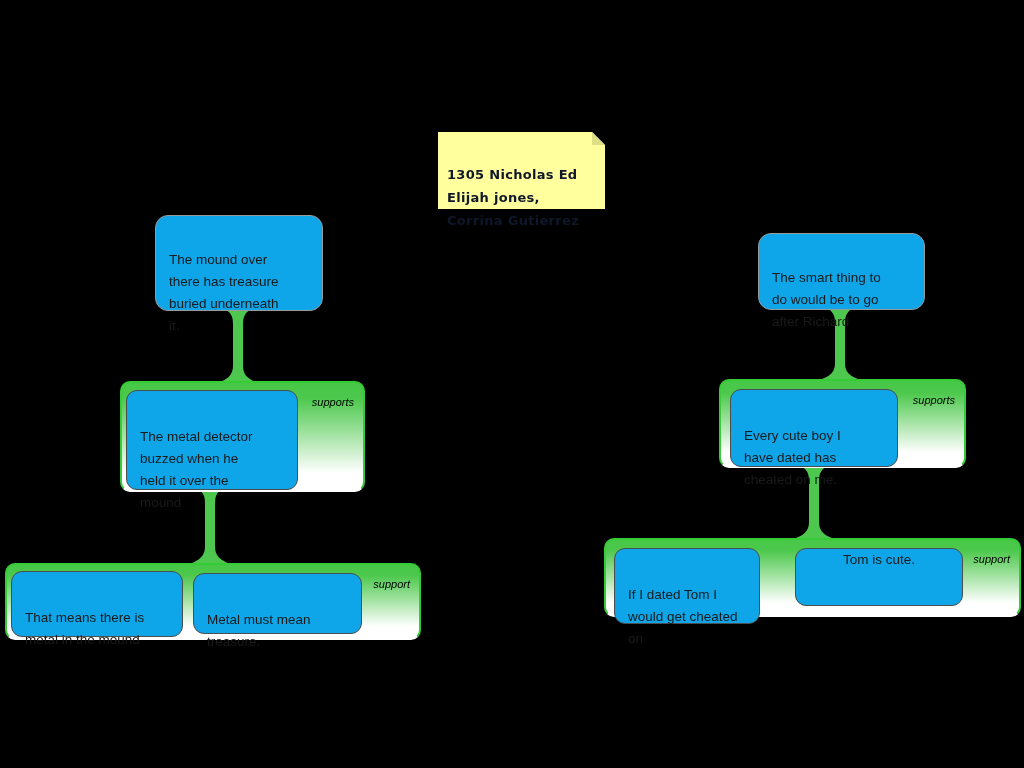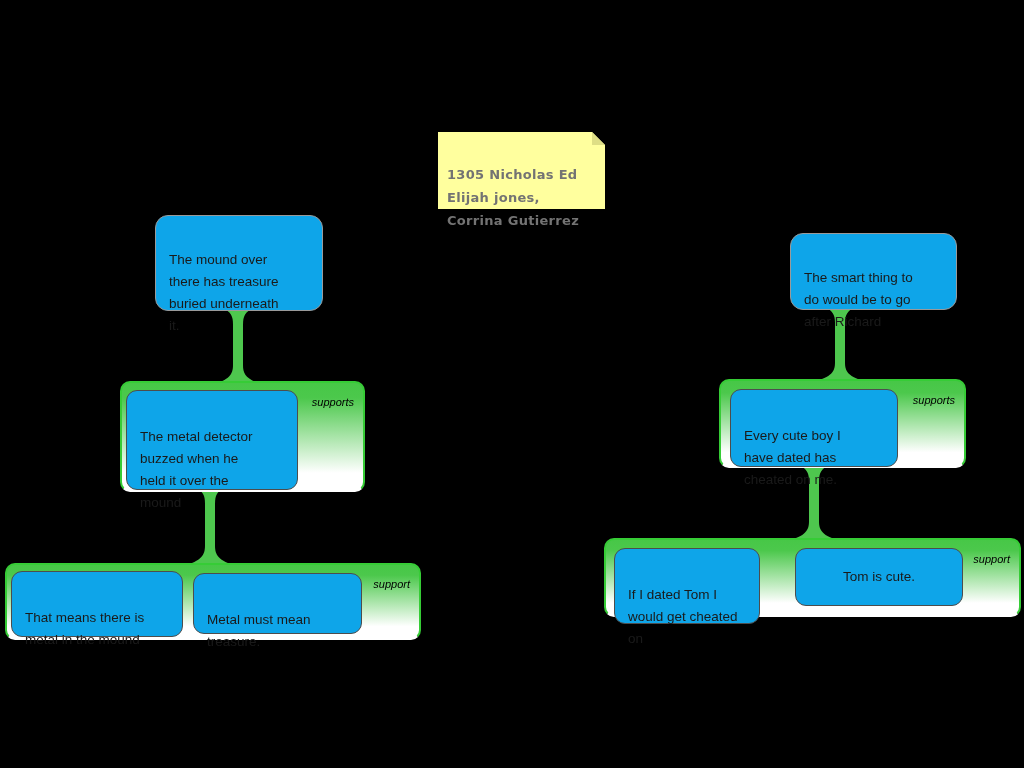--- a/index.html
+++ b/index.html
@@ -7,39 +7,39 @@
     position:relative;width:1024px;height:768px;background:#000;
     font-family:"Liberation Sans","DejaVu Sans",sans-serif;overflow:hidden;
   }
   .box{
     position:absolute;background:#0ea5e9;border-radius:11px;
     color:#1a1a1a;font-size:13.5px;line-height:22px;
     white-space:pre-line;box-sizing:border-box;
   }
   .root-box{border:1px solid #9a9a9a;border-radius:13px;padding:11px 12px 0 13px;}
   .premise-box{border:1px solid #4d4d4d;padding:13px 10px 16px 13px;}
-  .premise-box.centered{display:flex;align-items:center;justify-content:center;text-align:center;padding:0 6px;}
+  .premise-box.centered{display:flex;justify-content:center;text-align:center;padding:0 6px;}
   .gcontainer{
     position:absolute;box-sizing:border-box;border-radius:10px;
     border:2px solid #36cc36;border-bottom-color:#ffffff;
     background:linear-gradient(180deg,#47c747 0%,#4cc84c 14%,#ffffff 84%,#ffffff 100%);
     z-index:2;
   }
   .glabel{
     position:absolute;top:13px;right:9px;font-size:11px;color:#000;
     line-height:13px;
     font-style:italic;
   }
   .connector{position:absolute;z-index:1;}
   .box{z-index:3;}
   .note{
     position:absolute;left:438px;top:132px;width:167px;height:77px;
     background:#ffff9e;box-sizing:border-box;z-index:2;
     font-family:"DejaVu Sans",sans-serif;font-weight:bold;font-size:13px;
-    line-height:23px;color:#737373;padding:8px 6px 0 9px;white-space:pre-line;
+    line-height:23px;color:#0f172a;padding:8px 6px 0 9px;white-space:pre-line;
     letter-spacing:0.3px;
   }
   .note .cut{
     position:absolute;top:0;right:0;width:0;height:0;
     border-top:13px solid #000;border-left:13px solid transparent;
   }
   .note .fold{
     position:absolute;top:0;right:0;width:0;height:0;
     border-bottom:13px solid #dede85;border-right:13px solid transparent;
   }
@@ -87,21 +87,21 @@
   </div>
   <div class="box premise-box" style="left:193px;top:573px;width:169px;height:61px;">
     <span>Metal must mean
 treasure.</span>
   </div>
   <div class="box premise-box" style="left:11px;top:571px;width:172px;height:66px;">
     <span>That means there is
 metal in the mound</span>
   </div>
 
-  <div class="box root-box" style="left:790px;top:233px;width:167px;height:77px;">
+  <div class="box root-box" style="left:758px;top:233px;width:167px;height:77px;">
     <span>The smart thing to
 do would be to go
 after Richard</span>
   </div>
 
   <svg class="connector" style="left:812px;top:308px;" width="56" height="74" viewBox="0 0 56 76" preserveAspectRatio="none">
     <path d="M15,0 C23,5 23,10 23,18 L23,56 C23,65 20,71 1,76 L55,76 C36,71 33,65 33,56 L33,18 C33,10 33,5 41,0 Z" fill="#4ec74e"></path>
   </svg>
 
   <div class="gcontainer" style="left:719px;top:379px;width:247px;height:89px;">

